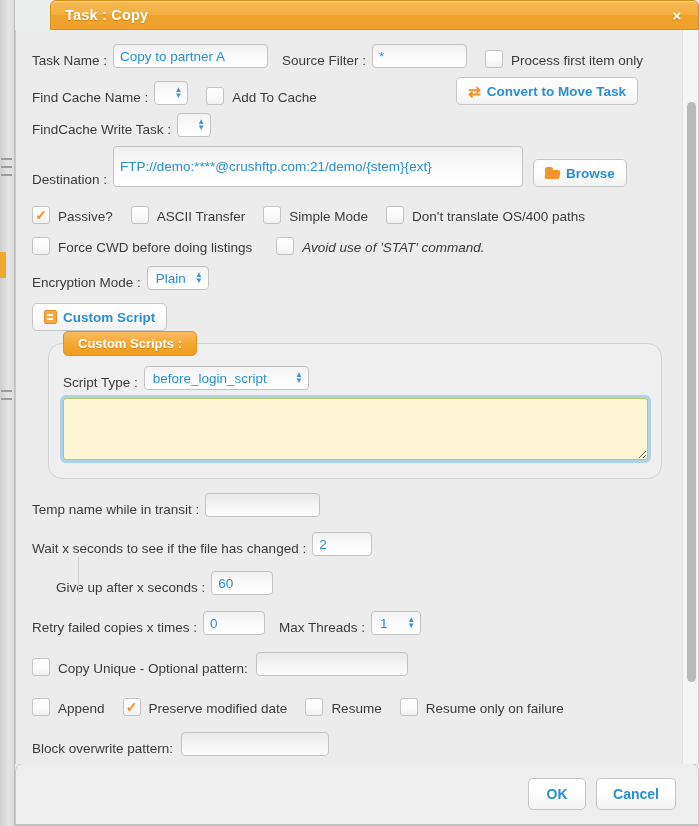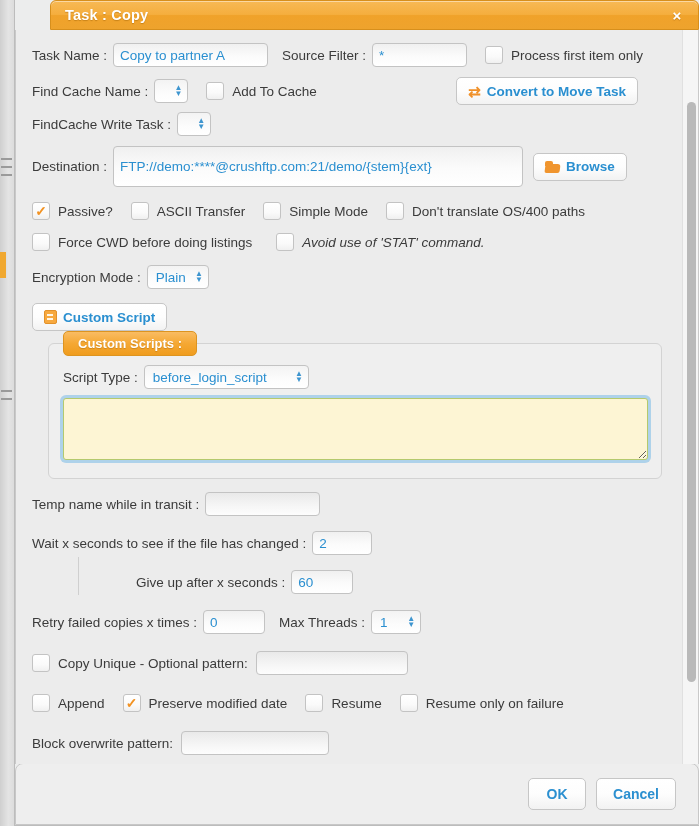--- a/index.html
+++ b/index.html
@@ -104,28 +104,28 @@
     position: absolute;
     left: 4px; top: 72px;
     width: 9px; height: 580px;
     background: #b9b9b9;
     border-radius: 5px;
   }
 
   
   .row {
     display: flex;
-    align-items: center;
+    align-items: flex-end;
     padding: 0 16px;
     min-height: 26px;
     margin-bottom: 9px;
     flex-wrap: nowrap;
   }
   .row.indent { padding-left: 16px; }
-  .row.indent2 { padding-left: 120px; }
+  .row.indent2 { padding-left: 40px; }
 
   .lbl {
     font-size: 13.5px;
     color: #3b3b3b;
     white-space: nowrap;
   }
   .lbl.it { font-style: italic; }
 
   
   input.txt {
@@ -231,21 +231,21 @@
     content: ""; position: absolute; left: 2px; right: 3px; height: 2px;
     background: #fff6e6;
   }
   .ico-script::before { top: 3px; }
   .ico-script::after  { top: 7px; }
 
   
   .group {
     margin: 4px 16px 12px 32px;
     border: 1px solid #d3d3d3;
-    border-radius: 6px;
+    border-radius: 14px;
     background: #efefef;
     padding: 20px 14px 14px 14px;
     position: relative;
   }
   .group-legend {
     position: absolute;
     top: -13px; left: 14px;
     background: linear-gradient(to bottom,#f9bc63 0%,#f5a833 50%,#ef9c1e 100%);
     border: 1px solid #dd9420;
     border-radius: 5px;

